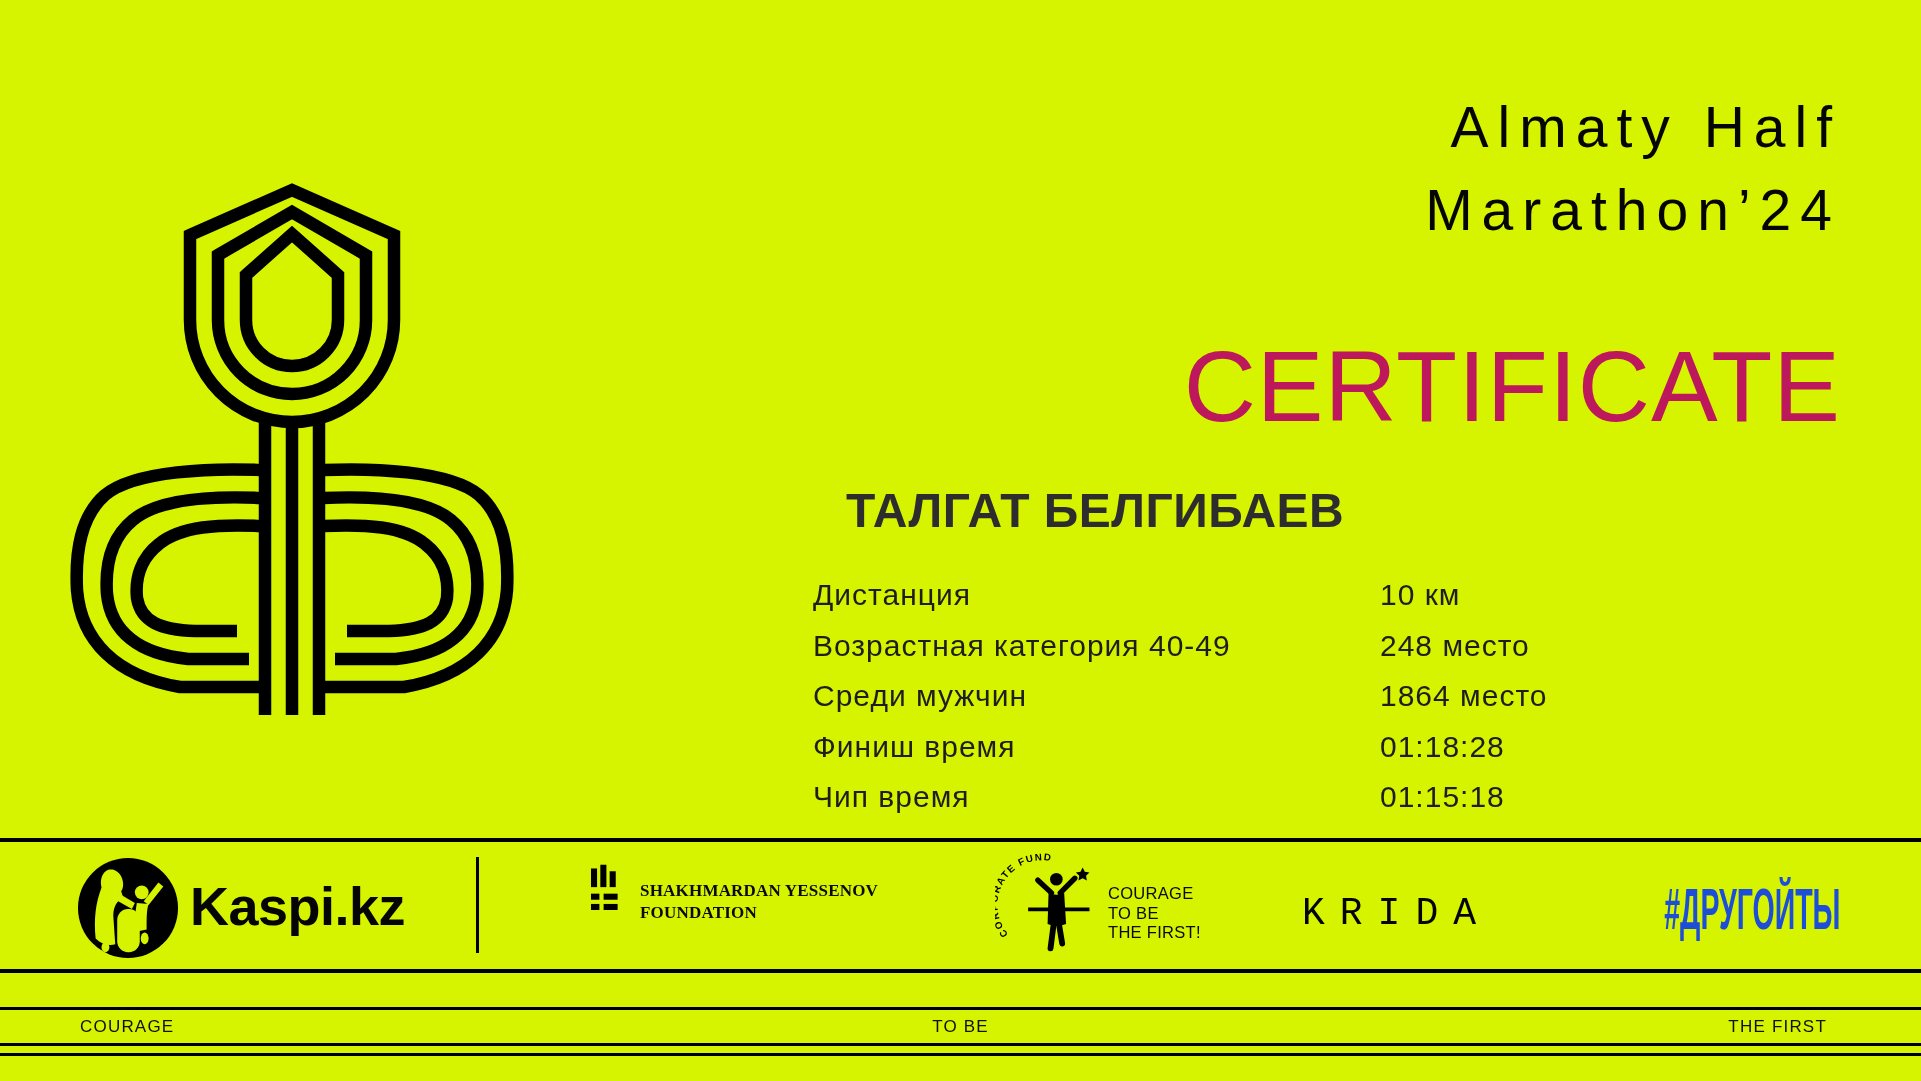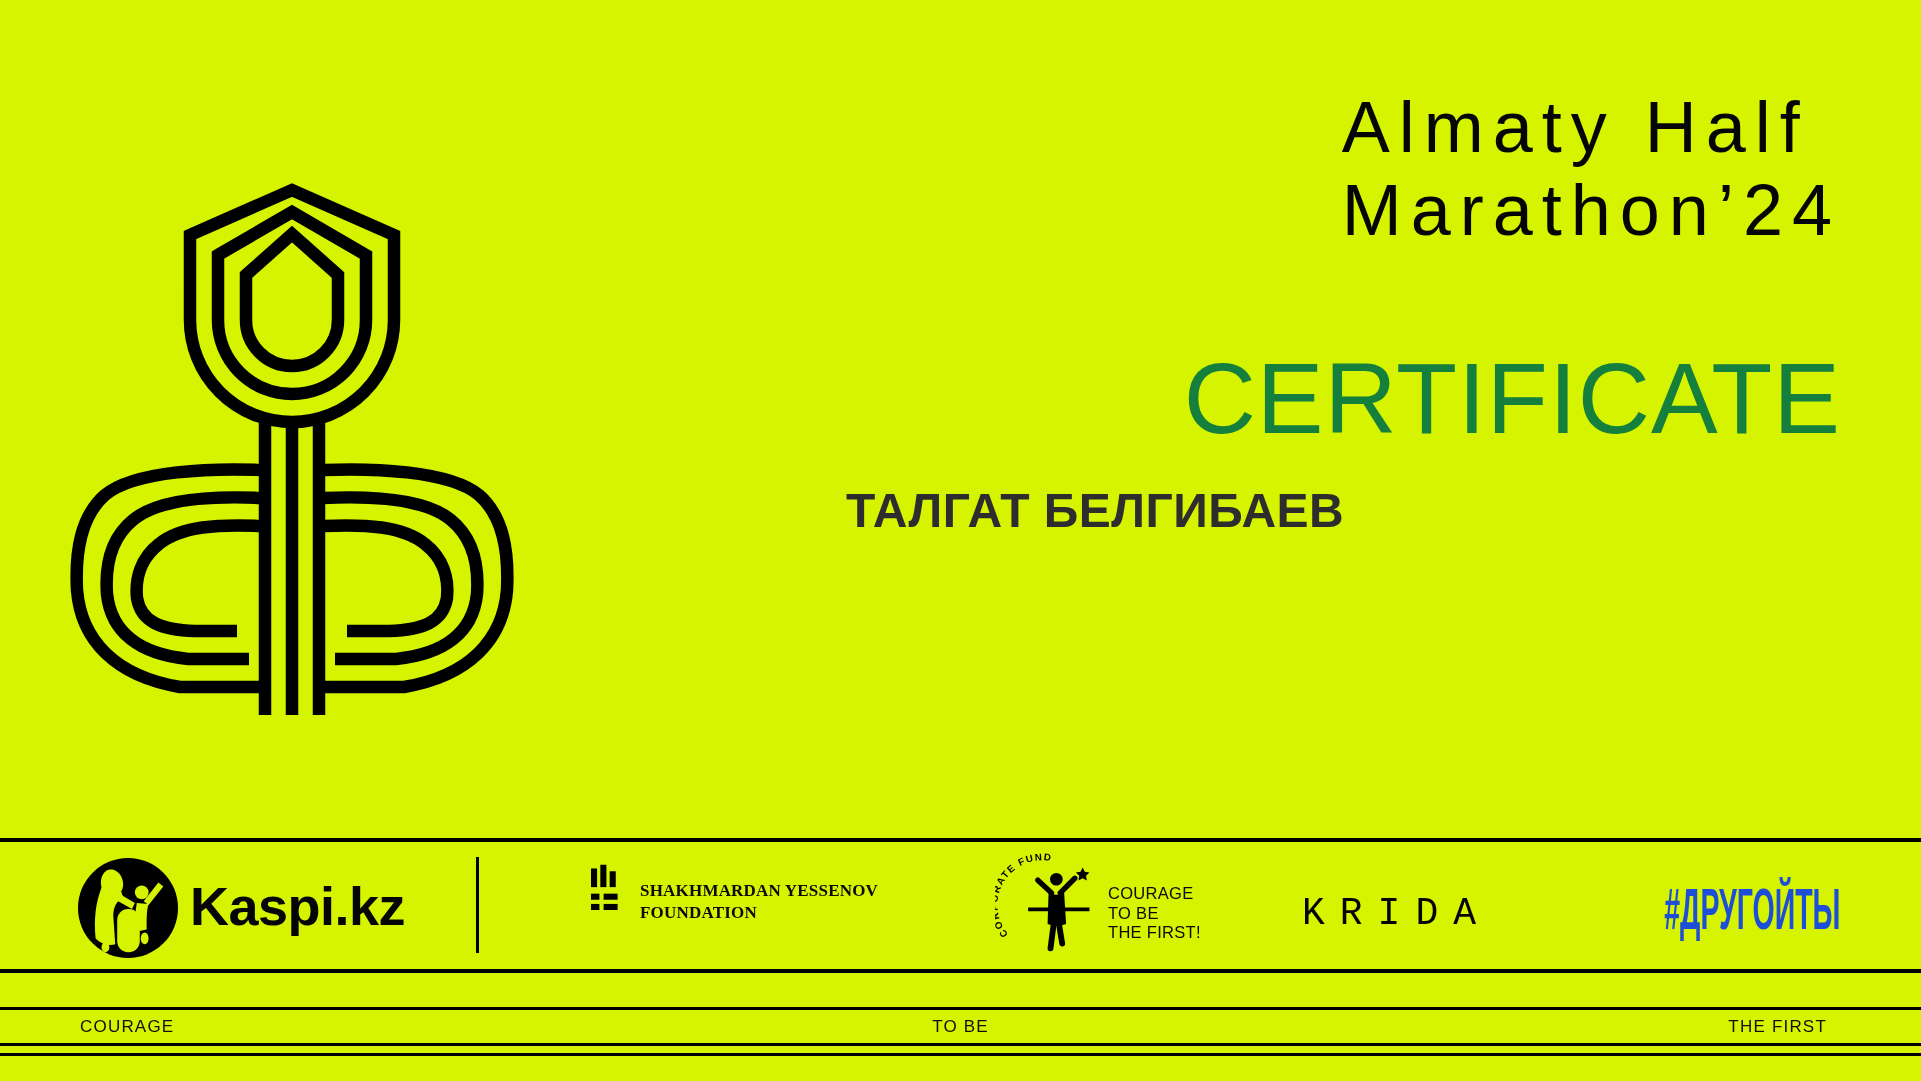--- a/index.html
+++ b/index.html
@@ -9,28 +9,28 @@
   }
   html,body{margin:0;padding:0;background:#888;}
   .canvas{
     position:relative;width:1921px;height:1081px;background:var(--bg);
     overflow:hidden;font-family:"Liberation Sans",sans-serif;color:var(--ink);
   }
   .abs{position:absolute;}
 
   
   .event-title{
-    top:86px;right:80px;
-    font-size:72px;line-height:83px;font-weight:500;letter-spacing:9px;color:#050505;
+    top:86px;right:80px;text-align:right;
+    font-size:57px;line-height:83px;font-weight:500;letter-spacing:9px;color:#050505;
     white-space:nowrap;
     margin-left:28px;
   }
   .cert-heading{
-    top:348px;right:80px;text-align:center;
-    font-size:100px;line-height:100px;font-weight:400;letter-spacing:1px;color:#15803d;
+    top:336px;right:80px;text-align:center;
+    font-size:100px;line-height:100px;font-weight:400;letter-spacing:1px;color:#be185d;
     white-space:nowrap;
   }
 
   
   .participant-name{
     left:846px;top:486px;font-size:48px;line-height:50px;font-weight:700;
     letter-spacing:0.5px;color:#2d2d2d;white-space:nowrap;
   }
 
   
@@ -112,20 +112,32 @@
 
   <div class="abs event-title">
     <div>Almaty Half</div>
     <div>Marathon’24</div>
   </div>
 
   <div class="abs cert-heading">CERTIFICATE</div>
 
   <div class="abs participant-name">ТАЛГАТ БЕЛГИБАЕВ</div>
 
+  <div class="abs results">
+    <div class="cell">Дистанция</div>
+    <div class="cell">10 км</div>
+    <div class="cell">Возрастная категория 40-49</div>
+    <div class="cell">248 место</div>
+    <div class="cell">Среди мужчин</div>
+    <div class="cell">1864 место</div>
+    <div class="cell">Финиш время</div>
+    <div class="cell">01:18:28</div>
+    <div class="cell">Чип время</div>
+    <div class="cell">01:15:18</div>
+  </div>
 
   <div class="abs rule band-top"></div>
   <div class="abs rule band-bottom"></div>
   <div class="abs v-divider"></div>
 
   <svg class="abs" style="left:77px;top:857px;" width="102" height="102" viewBox="0 0 104 104">
     <circle cx="52" cy="52" r="51" fill="#000"></circle>
     <g fill="#d6f400" stroke="none">
 
       <path d="M32 13 C26 15 23 23 25 31 C19 47 17 63 19 83 C25 89 33 91 39 89 L37 60 C37 50 41 45 47 41 L45 35 C49 30 47 19 41 15 C38 12.5 35 12.5 32 13 Z"></path>

